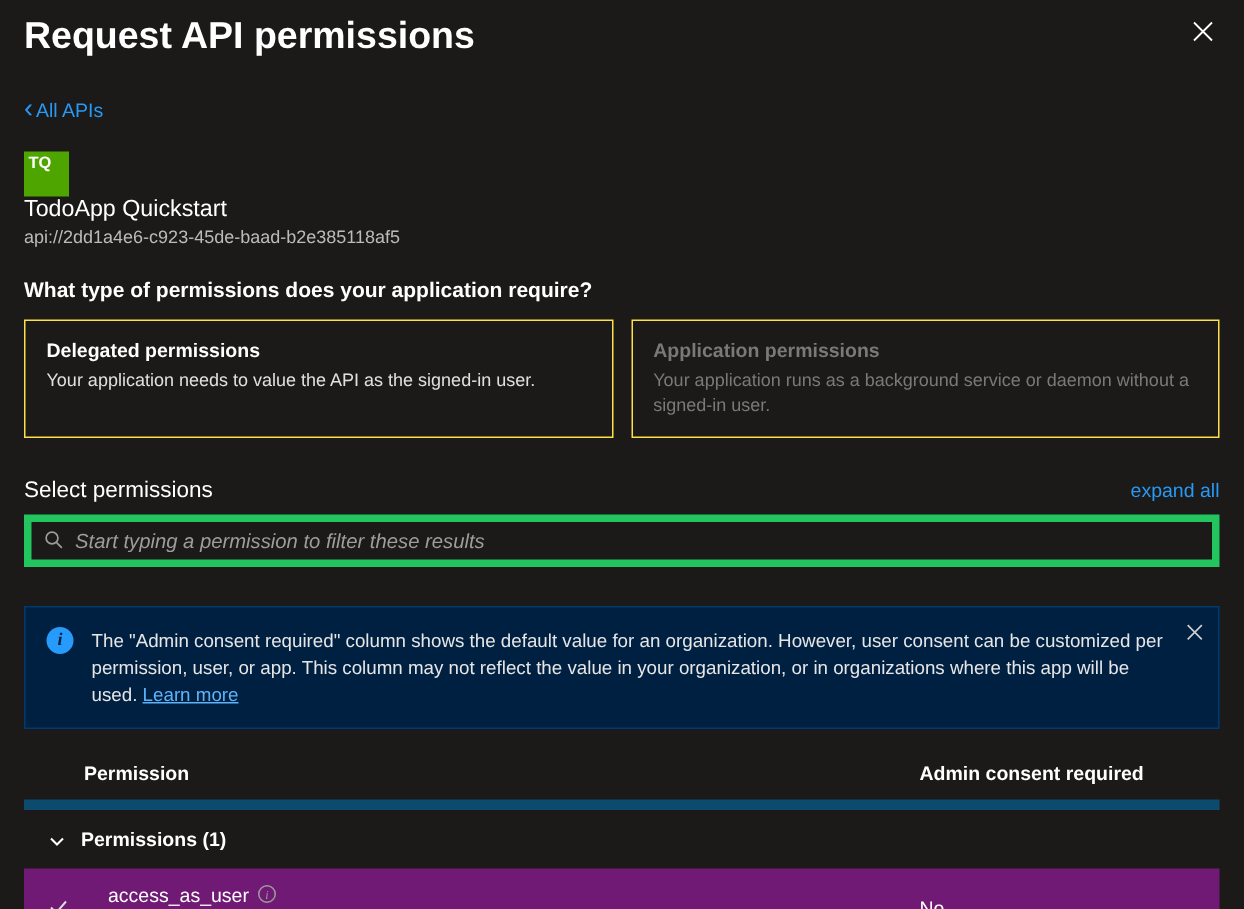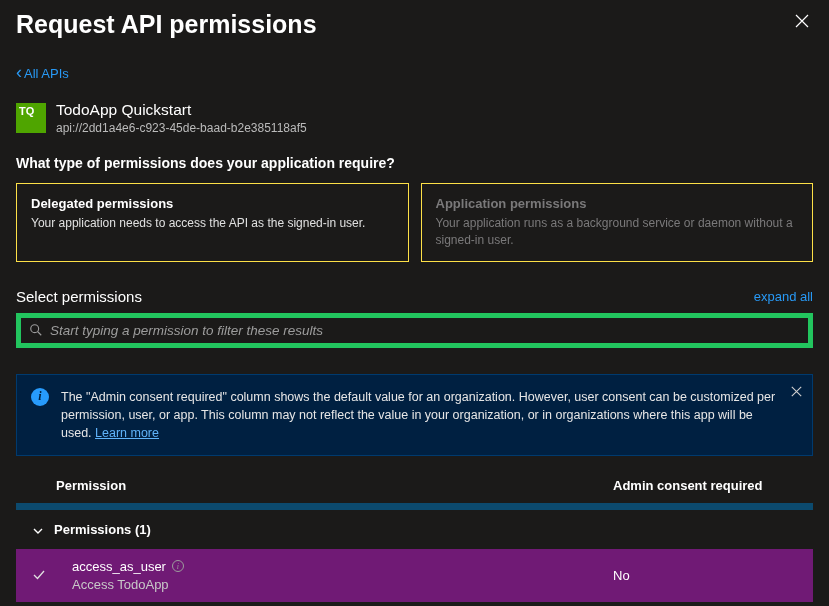--- a/index.html
+++ b/index.html
@@ -47,23 +47,23 @@
       margin-bottom: 20px;
     }
     .back-link::before {
       content: "‹";
       font-size: 18px;
       margin-right: 2px;
       line-height: 1;
     }
     .app-row {
       display: flex;
-      align-items: center;
-      gap: 10px;
+      align-items: flex-start;
       margin-bottom: 20px;
+      flex-direction: column;
     }
     .app-icon {
       width: 30px;
       height: 30px;
       background: #4fa500;
       color: #ffffff;
       font-size: 11px;
       font-weight: 600;
       display: flex;
       align-items: flex-start;
@@ -296,21 +296,21 @@
       <div class="app-name">TodoApp Quickstart</div>
       <div class="app-uri">api://2dd1a4e6-c923-45de-baad-b2e385118af5</div>
     </div>
   </div>
 
   <div class="question">What type of permissions does your application require?</div>
 
   <div class="perm-cards">
     <div class="perm-card selected">
       <div class="card-title">Delegated permissions</div>
-      <div class="card-desc">Your application needs to access the API as the signed-in user.</div>
+      <div class="card-desc">Your application needs to value the API as the signed-in user.</div>
     </div>
     <div class="perm-card unselected">
       <div class="card-title">Application permissions</div>
       <div class="card-desc">Your application runs as a background service or daemon without a signed-in user.</div>
     </div>
   </div>
 
   <div class="select-row">
     <h2>Select permissions</h2>
     <span class="expand-link">expand all</span>

